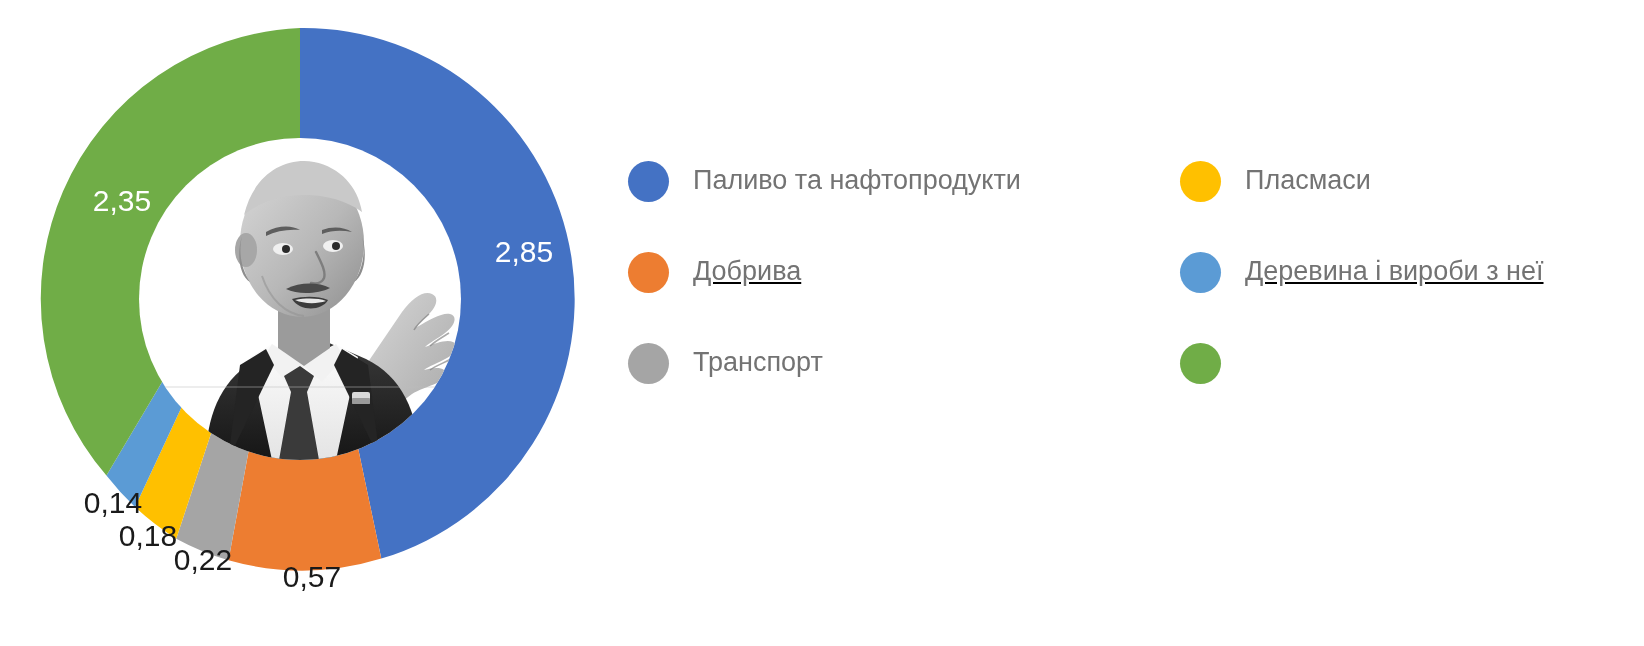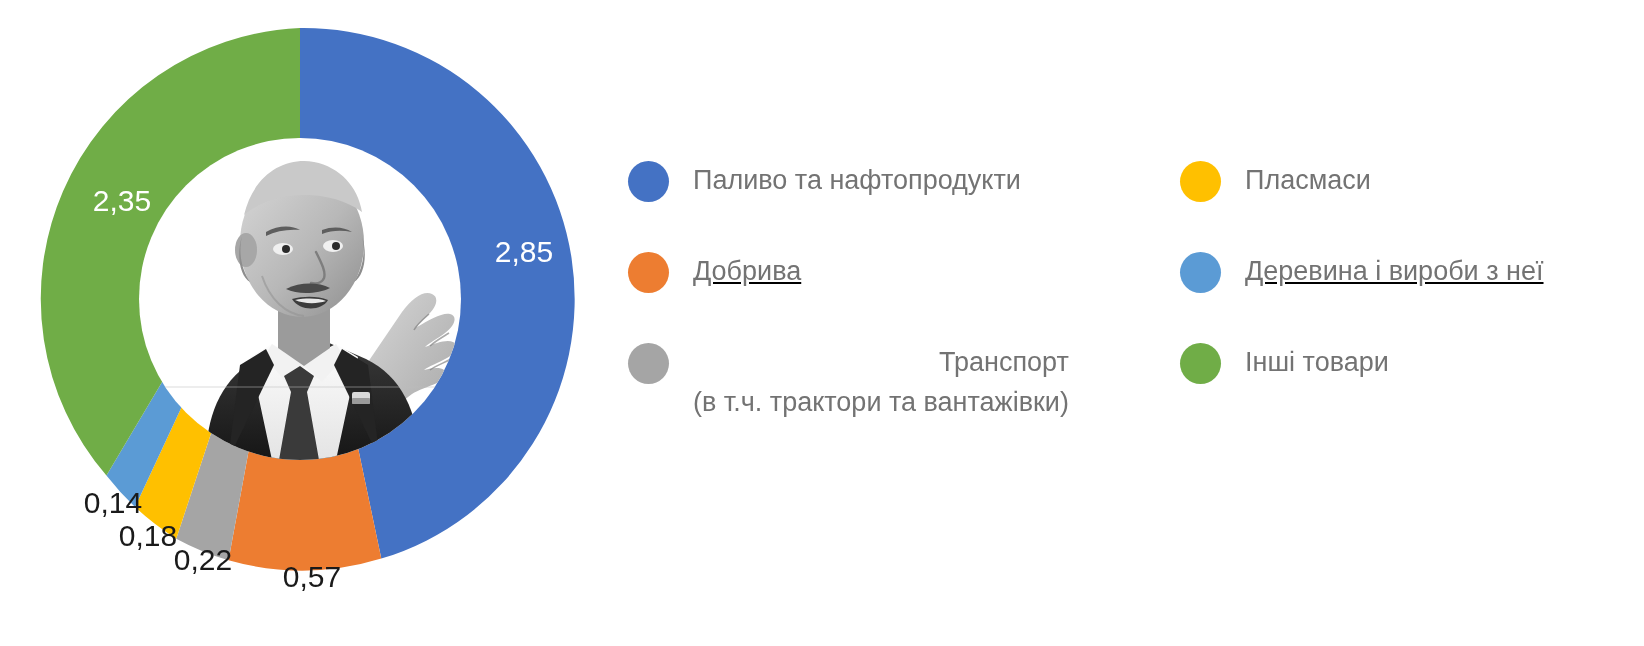--- a/index.html
+++ b/index.html
@@ -85,21 +85,21 @@
     line-height: 39px;
   }
   .legend-text .l1 {
     display: block;
     line-height: 41px;
   }
 
   
   #li-fuel      { top: 10px; }
   #li-fert      { top: 101px; text-decoration: underline; }
-  #li-transport { top: 192px; text-align: right; }
+  #li-transport { top: 192px; }
   
   #li-plastics  { top: 10px; }
   #li-wood      { top: 101px; text-decoration: underline; }
   #li-other     { top: 192px; }
 </style>
 </head>
 <body>
 
 <div id="stage">
 
@@ -251,39 +251,37 @@
 
       <div class="legend-item" id="li-fert">
         <span class="legend-dot" style="background:#ED7D31"></span>
         <span class="legend-text">Добрива</span>
       </div>
 
       <div class="legend-item" id="li-transport">
         <span class="legend-dot" style="background:#A5A5A5"></span>
         <span class="legend-text">
           <span class="l1">Транспорт</span>
-          <span class="l2">(в т.ч. трактори та вантажівки)</span>
         </span>
       </div>
 
     </div>
 
     <div class="legend-col" id="legend-col-right">
 
       <div class="legend-item" id="li-plastics">
         <span class="legend-dot" style="background:#FFC000"></span>
         <span class="legend-text">Пласмаси</span>
       </div>
 
       <div class="legend-item" id="li-wood">
         <span class="legend-dot" style="background:#5B9BD5"></span>
         <span class="legend-text">Деревина і вироби з неї</span>
       </div>
 
       <div class="legend-item" id="li-other">
         <span class="legend-dot" style="background:#70AD47"></span>
-        <span class="legend-text">Інші товари</span>
       </div>
 
     </div>
   </div>
 
 </div>
 
 </body></html>

